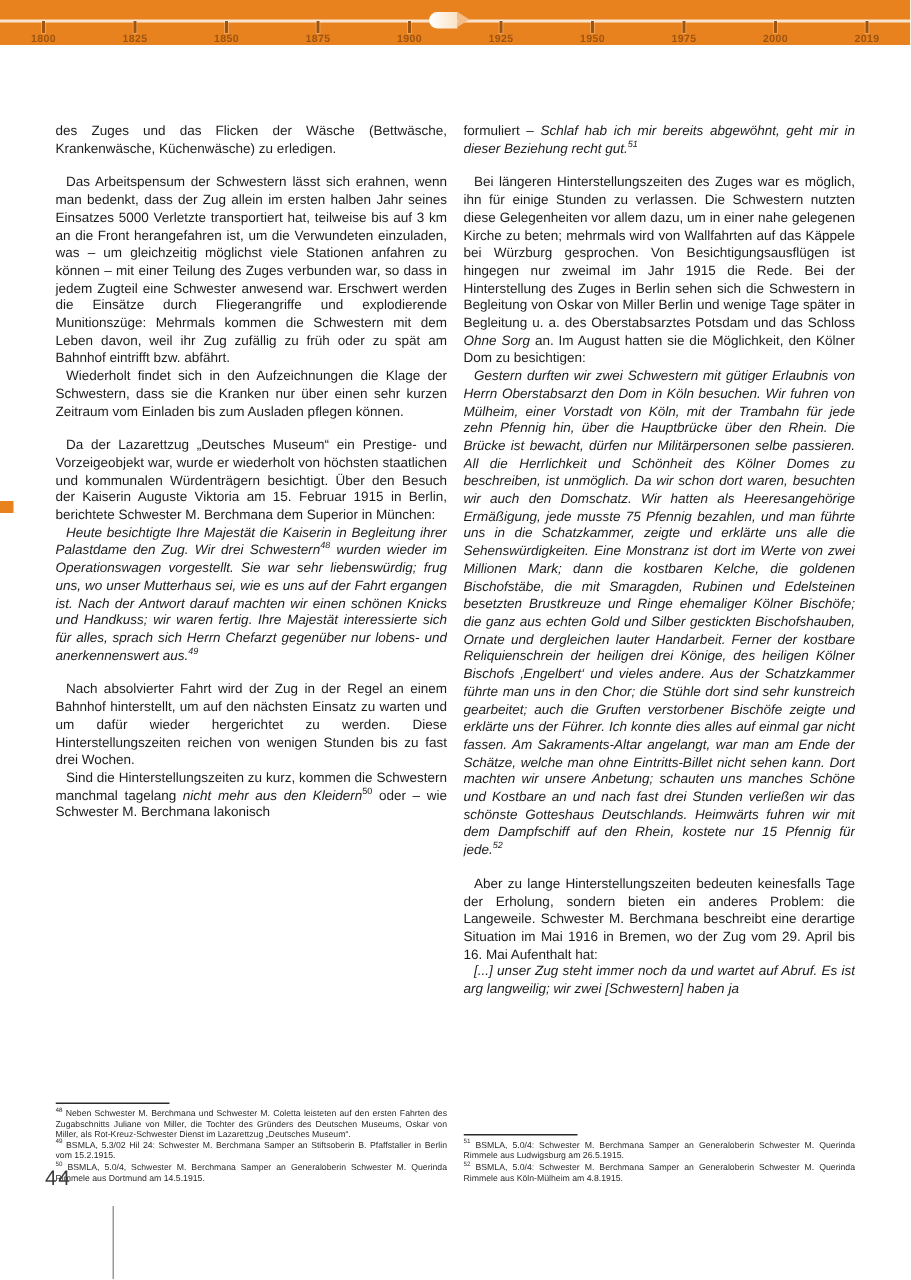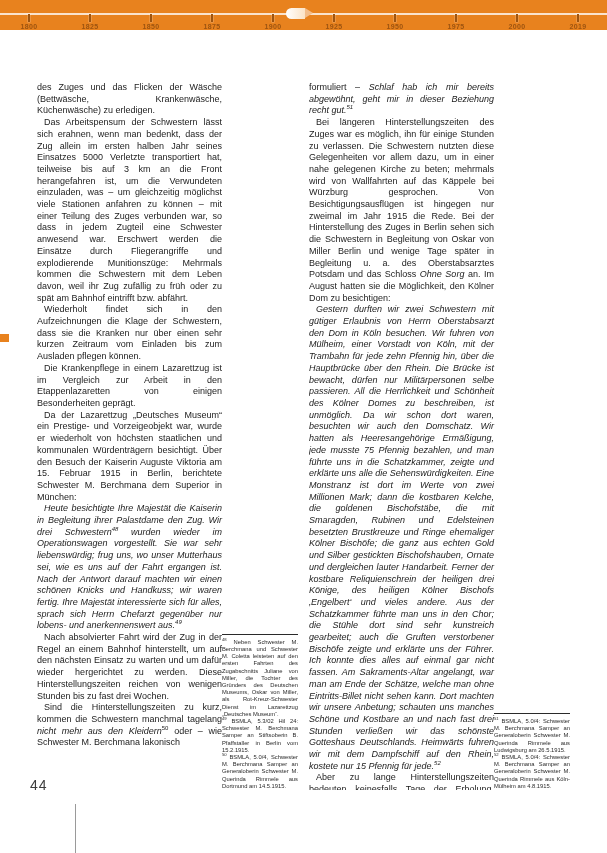--- a/index.html
+++ b/index.html
@@ -18,24 +18,24 @@
           background:linear-gradient(to right,#ffffff,#fbe3c6);border-radius:6px 0 0 6px;}
   .marker::after{content:"";position:absolute;left:19px;top:0;width:0;height:0;
           border-top:5.5px solid transparent;border-bottom:5.5px solid transparent;
           border-left:8px solid #f3bd8a;}
 
   
   .accent-square{position:absolute;left:0;top:334px;width:9px;height:8px;background:#E8821E;}
 
   
   .main{position:absolute;top:82px;left:37px;width:533px;height:708px;display:flex;gap:11px;}
-  .col{width:261px;height:100%;display:flex;flex-direction:row;overflow:hidden;
+  .col{width:261px;height:100%;display:flex;flex-direction:column;overflow:hidden;
        font-size:9px;line-height:11.7px;text-align:justify;hyphens:auto;-webkit-hyphens:auto;}
   .col p{margin:0;}
-  .col p.gap{}
+  .col p.gap{margin-top:11px;}
   .col p.indent{text-indent:7px;}
   .col p.quote{font-style:italic;}
   .col sup{font-size:6px;line-height:0;vertical-align:super;}
   h2.heading{font-size:9.5px;font-weight:400;color:#E8821E;margin:11px 0 0 0;line-height:11.7px;}
 
   
   .footnotes{margin-top:auto;}
   .fn-rule{width:76px;border-top:1px solid #2a2a2a;margin-bottom:4px;}
   .fn{font-size:5.8px;line-height:7.2px;color:#2a2a2a;text-align:justify;margin:0;}
   .fn sup{font-size:4.2px;}
@@ -99,21 +99,20 @@
   </div>
 
   <div class="accent-square"></div>
 
   <div class="main">
     <div class="col">
       <div class="col-body">
           <p class=""><span>des Zuges und das Flicken der Wäsche (Bettwäsche, Krankenwäsche, Küchenwäsche) zu erledigen.</span></p>
           <p class="indent gap"><span>Das Arbeitspensum der Schwestern lässt sich erahnen, wenn man bedenkt, dass der Zug allein im ersten halben Jahr seines Einsatzes 5000 Verletzte transportiert hat, teilweise bis auf 3 km an die Front herangefahren ist, um die Verwundeten einzuladen, was – um gleichzeitig möglichst viele Stationen anfahren zu können – mit einer Teilung des Zuges verbunden war, so dass in jedem Zugteil eine Schwester anwesend war. Erschwert werden die Einsätze durch Fliegerangriffe und explodierende Munitionszüge: Mehrmals kommen die Schwestern mit dem Leben davon, weil ihr Zug zufällig zu früh oder zu spät am Bahnhof eintrifft bzw. abfährt.</span></p>
           <p class="indent "><span>Wiederholt findet sich in den Aufzeichnungen die Klage der Schwestern, dass sie die Kranken nur über einen sehr kurzen Zeitraum vom Einladen bis zum Ausladen pflegen können.</span></p>
-          <p class="indent "><span>Die Krankenpflege in einem Lazarettzug ist im Vergleich zur Arbeit in den Etappenlazaretten von einigen Besonderheiten geprägt.</span></p>
           <p class="indent gap"><span>Da der Lazarettzug „Deutsches Museum“ ein Prestige- und Vorzeigeobjekt war, wurde er wiederholt von höchsten staatlichen und kommunalen Würdenträgern besichtigt. Über den Besuch der Kaiserin Auguste Viktoria am 15. Februar 1915 in Berlin, berichtete Schwester M. Berchmana dem Superior in München:</span></p>
           <p class="quote indent "><span style="font-style: italic;">Heute besichtigte Ihre Majestät die Kaiserin in Begleitung ihrer Palastdame den Zug. Wir drei Schwestern</span><sup style="font-style: italic;">48</sup><span style="font-style: italic;"> wurden wieder im Operationswagen vorgestellt. Sie war sehr liebenswürdig; frug uns, wo unser Mutterhaus sei, wie es uns auf der Fahrt ergangen ist. Nach der Antwort darauf machten wir einen schönen Knicks und Handkuss; wir waren fertig. Ihre Majestät interessierte sich für alles, sprach sich Herrn Chefarzt gegenüber nur lobens- und anerkennenswert aus.</span><sup style="font-style: italic;">49</sup></p>
           <p class="indent gap"><span>Nach absolvierter Fahrt wird der Zug in der Regel an einem Bahnhof hinterstellt, um auf den nächsten Einsatz zu warten und um dafür wieder hergerichtet zu werden. Diese Hinterstellungszeiten reichen von wenigen Stunden bis zu fast drei Wochen.</span></p>
           <p class="indent "><span>Sind die Hinterstellungszeiten zu kurz, kommen die Schwestern manchmal tagelang </span><span style="font-style: italic;">nicht mehr aus den Kleidern</span><sup>50</sup><span> oder – wie Schwester M. Berchmana lakonisch</span></p>
         </div>
       <div class="footnotes">
         <div class="fn-rule"></div>
         <div>
             <p class="fn"><sup>48</sup> Neben Schwester M. Berchmana und Schwester M. Coletta leisteten auf den ersten Fahrten des Zugabschnitts Juliane von Miller, die Tochter des Gründers des Deutschen Museums, Oskar von Miller, als Rot-Kreuz-Schwester Dienst im Lazarettzug „Deutsches Museum“.</p>
             <p class="fn"><sup>49</sup> BSMLA, 5.3/02 Hil 24: Schwester M. Berchmana Samper an Stiftsoberin B. Pfaffstaller in Berlin vom 15.2.1915.</p>

